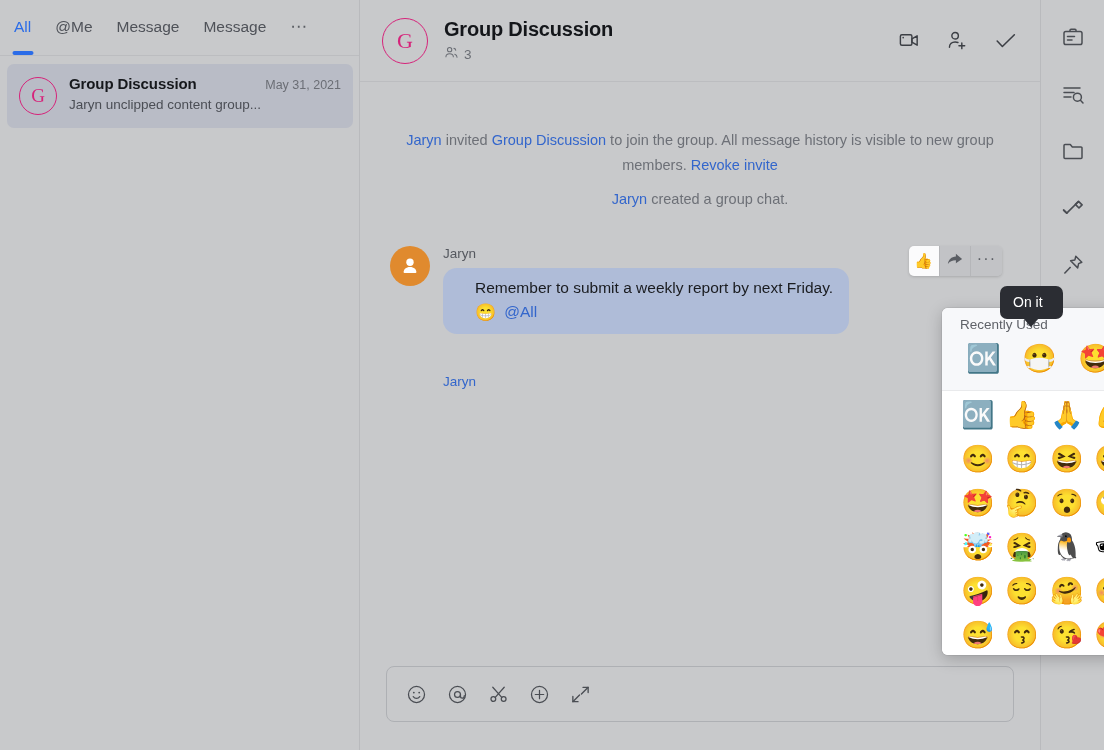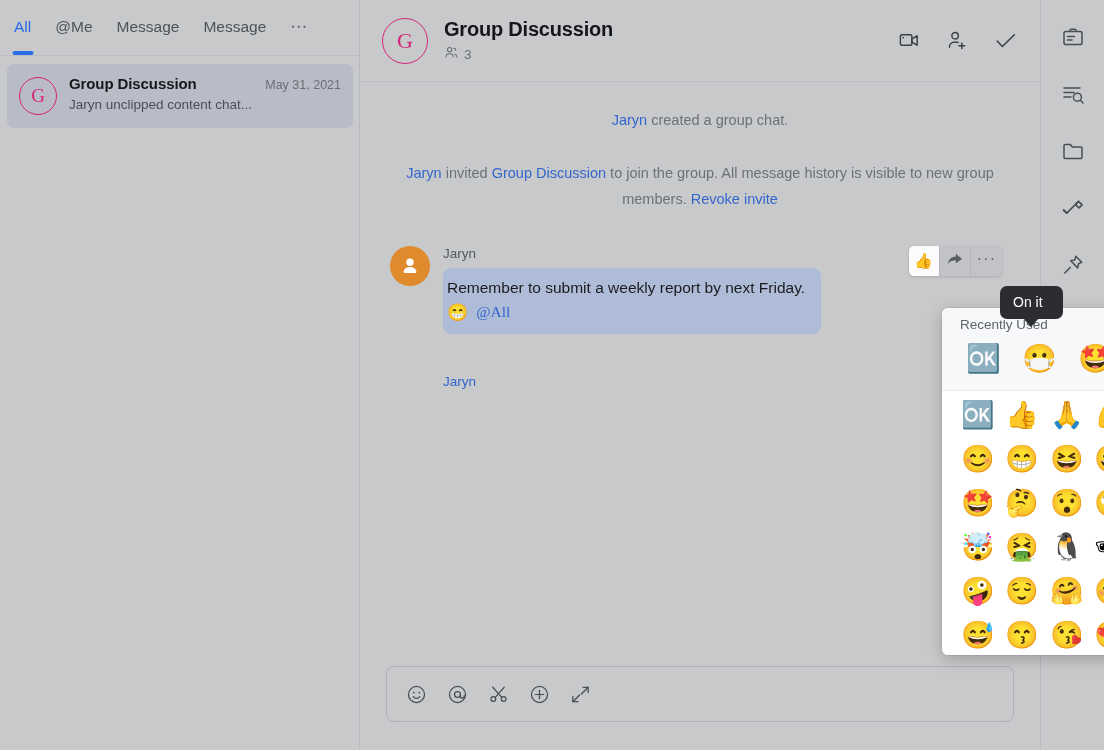--- a/index.html
+++ b/index.html
@@ -150,31 +150,31 @@
     width: 40px; height: 40px; flex: 0 0 40px;
     border-radius: 50%;
     background: #e08a2e;
     display: flex; align-items: center; justify-content: center;
   }
   .msg-col { flex: 1 1 auto; min-width: 0; }
   .msg-name { font-size: 13.5px; color: #55585f; margin-bottom: 7px; }
   .bubble {
     display: inline-block;
     background: #afbcd8;
-    border-radius: 8px;
-    padding: 11px 16px 13px 4px;
+    border-radius: 14px;
+    padding: 11px 16px 13px 32px;
     max-width: 505px;
   }
   .bubble-line1 { font-size: 15.5px; color: #1a1c20; white-space: nowrap; }
   .bubble-line2 {
     margin-top: 6px;
     font-size: 15.5px;
     display: flex; align-items: center; gap: 8px;
   }
-  .mention { color: #3366cc; font-family: Liberation Serif, serif; }
+  .mention { color: #3366cc; }
   .emoji-inline { font-size: 17px; line-height: 1; }
   .msg-name-2 {
     font-size: 13.5px; color: #3366cc;
     margin-top: 40px; margin-left: 53px;
   }
 
   
   .react-toolbar {
     position: absolute;
     right: 8px; top: 0;
@@ -315,21 +315,21 @@
     <div class="tabs-divider"></div>
 
     <div class="conv-list">
       <div class="conv-item">
         <div class="conv-avatar">G</div>
         <div class="conv-body">
           <div class="conv-row1">
             <div class="conv-title">Group Discussion</div>
             <div class="conv-date">May 31, 2021</div>
           </div>
-          <div class="conv-snippet">Jaryn unclipped content chat...</div>
+          <div class="conv-snippet">Jaryn unclipped content group...</div>
         </div>
       </div>
     </div>
     <div class="col-divider"></div>
   </div>
 
   <div class="center-col">
 
     <div class="chat-header">
       <div class="hdr-avatar">G</div>
@@ -365,26 +365,26 @@
         <div class="hdr-btn">
           <svg width="25" height="25" viewBox="0 0 24 24" fill="none" stroke="#3c3f45" stroke-width="1.5" stroke-linecap="round" stroke-linejoin="round">
             <path d="M4 12.5l5 5.2L20.5 6.5"></path>
           </svg>
         </div>
       </div>
     </div>
 
     <div class="messages">
 
+      <div class="sys-msg second">
+        <span class="lnk">Jaryn</span><span> invited </span><span class="lnk">Group Discussion</span><span> to join the group. All message history is visible to new group members. </span><span class="lnk">Revoke invite</span>
+      </div>
+
       <div class="sys-msg">
         <span class="lnk">Jaryn</span><span> created a group chat.</span>
-      </div>
-
-      <div class="sys-msg second">
-        <span class="lnk">Jaryn</span><span> invited </span><span class="lnk">Group Discussion</span><span> to join the group. All message history is visible to new group members. </span><span class="lnk">Revoke invite</span>
       </div>
 
       <div class="msg-row">
         <div class="msg-avatar">
           <svg width="24" height="24" viewBox="0 0 24 24" fill="#ffffff">
             <circle cx="12" cy="8.2" r="3.7"></circle>
             <path d="M12 13c-4 0-6.4 2.4-6.4 5.2 0 .5.4.8.9.8h11c.5 0 .9-.3.9-.8C18.4 15.4 16 13 12 13z"></path>
           </svg>
         </div>
         <div class="msg-col">

